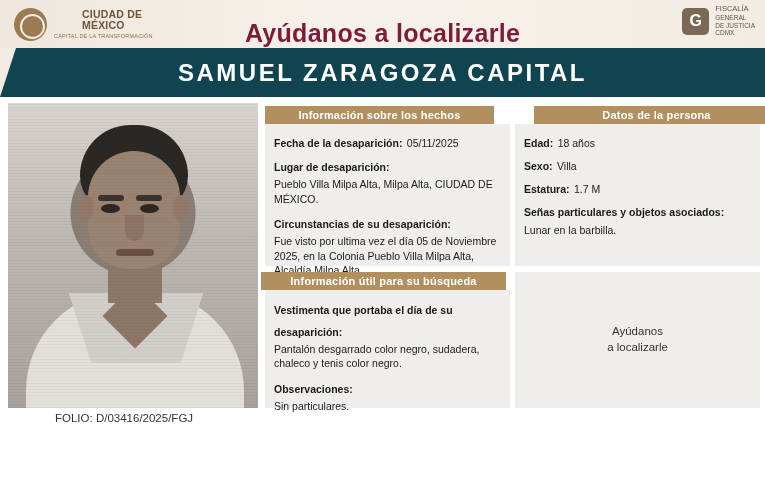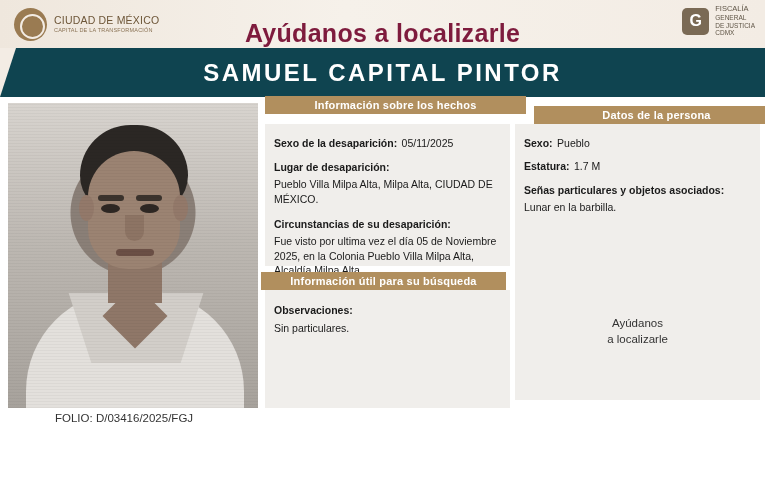--- a/index.html
+++ b/index.html
@@ -34,21 +34,21 @@
     background: #9a7b52;
     position: relative; flex: none;
   }
   .cdmx-mark::after {
     content: ""; position: absolute; left: 6px; top: 6px;
     width: 21px; height: 21px; border-radius: 50%;
     border: 2px solid #f3ece4;
   }
   .cdmx-text { line-height: 1.1; }
   .cdmx-text .l1 {
-    font-size: 10.5px; font-weight: normal; color: #6d5638; letter-spacing: .2px;
+    font-size: 10.5px; font-weight: bold; color: #6d5638; letter-spacing: .2px; margin-left: 28px;
   }
   .cdmx-text .l2 {
     font-size: 5.5px; color: #8a7355; letter-spacing: .2px; margin-top: 1px;
   }
   .banner-title {
     position: absolute; left: 0; top: 0; width: 765px; height: 34px;
     text-align: center;
     font-size: 25px; font-weight: bold; color: #7e1b3d;
     letter-spacing: .3px;
     line-height: 34px;
@@ -155,35 +155,35 @@
   }
 
   
   .sec-head {
     position: absolute; height: 18px;
     background: #b18f5e;
     color: #ffffff; font-size: 11px; font-weight: bold;
     display: flex; align-items: center; justify-content: center;
     letter-spacing: .2px;
   }
-  .hechos-head  { left: 265px; top: 96px; width: 261px; }
+  .hechos-head  { left: 265px; top: 106px; width: 229px; }
   .persona-head { left: 534px; top: 106px; width: 245px; }
   .util-head    { left: 261px; top: 272px; width: 245px; }
 
   
   .panel {
     position: absolute;
     background: #f0eeeb;
     padding: 8px 9px;
   }
   .hechos-panel  { left: 265px; top: 124px; width: 245px; height: 142px; }
   .persona-panel { left: 515px; top: 124px; width: 245px; height: 142px; }
   .util-panel    { left: 265px; top: 290px; width: 245px; height: 118px; }
   .ayudanos-panel {
-    left: 515px; top: 264px; width: 245px; height: 136px;
+    left: 515px; top: 272px; width: 245px; height: 136px;
     display: flex; align-items: center; justify-content: center;
     text-align: center;
   }
   .ayudanos-panel .txt {
     font-size: 11.5px; color: #333; line-height: 1.35;
   }
 
   .lbl { font-size: 10.5px; font-weight: bold; color: #1a1a1a; }
   .val { font-size: 10.5px; color: #1a1a1a; font-weight: normal; }
   .row { margin-bottom: 2px; line-height: 1.3; }
@@ -219,21 +219,21 @@
       <div class="fgj-text">
         <div class="big">FISCALÍA</div>
         <div>GENERAL</div>
         <div>DE JUSTICIA</div>
         <div>CDMX</div>
       </div>
     </div>
   </div>
 
   <div class="name-bar">
-    <div class="name">SAMUEL CAPITAL PINTOR</div>
+    <div class="name">SAMUEL ZARAGOZA CAPITAL</div>
   </div>
   <div class="corner-l"></div>
 
   <div class="photo-wrap">
     <div class="photo">
       <div class="ph-shirt"></div>
       <div class="ph-collar-l"></div>
       <div class="ph-collar-r"></div>
       <div class="ph-neck"></div>
       <div class="ph-vneck"></div>
@@ -252,51 +252,59 @@
   </div>
 
   <div class="folio">
     <span>FOLIO:</span>
     <span>D/03416/2025/FGJ</span>
   </div>
 
   <div class="sec-head hechos-head">Información sobre los hechos</div>
   <div class="panel hechos-panel">
     <div class="row">
-      <span class="lbl">Sexo de la desaparición:</span>
+      <span class="lbl">Fecha de la desaparición:</span>
       <span class="val">05/11/2025</span>
     </div>
     <div class="blk">
       <span class="lbl">Lugar de desaparición:</span>
       <span class="val">Pueblo Villa Milpa Alta, Milpa Alta, CIUDAD DE MÉXICO.</span>
     </div>
     <div class="blk">
       <span class="lbl">Circunstancias de su desaparición:</span>
       <span class="val">Fue visto por ultima vez el día 05 de Noviembre 2025, en la Colonia Pueblo Villa Milpa Alta, Alcaldía Milpa Alta.</span>
     </div>
   </div>
 
   <div class="sec-head persona-head">Datos de la persona</div>
   <div class="panel persona-panel">
     <div class="row">
+      <span class="lbl">Edad:</span>
+      <span class="val">18 años</span>
+    </div>
+    <div class="row">
       <span class="lbl">Sexo:</span>
-      <span class="val">Pueblo</span>
+      <span class="val">Villa</span>
     </div>
     <div class="row">
       <span class="lbl">Estatura:</span>
       <span class="val">1.7 M</span>
     </div>
     <div class="blk">
       <span class="lbl">Señas particulares y objetos asociados:</span>
       <span class="val">Lunar en la barbilla.</span>
     </div>
   </div>
 
   <div class="sec-head util-head">Información útil para su búsqueda</div>
   <div class="panel util-panel">
+    <div class="blk">
+      <span class="lbl">Vestimenta que portaba el día de su desaparición:</span>
+      <span class="val">Pantalón desgarrado color negro, sudadera, chaleco y tenis color negro.</span>
+    </div>
     <div class="blk">
       <span class="lbl">Observaciones:</span>
       <span class="val">Sin particulares.</span>
     </div>
   </div>
 
   <div class="panel ayudanos-panel">
     <div class="txt">
       <div>Ayúdanos</div>
       <div>a localizarle</div>

